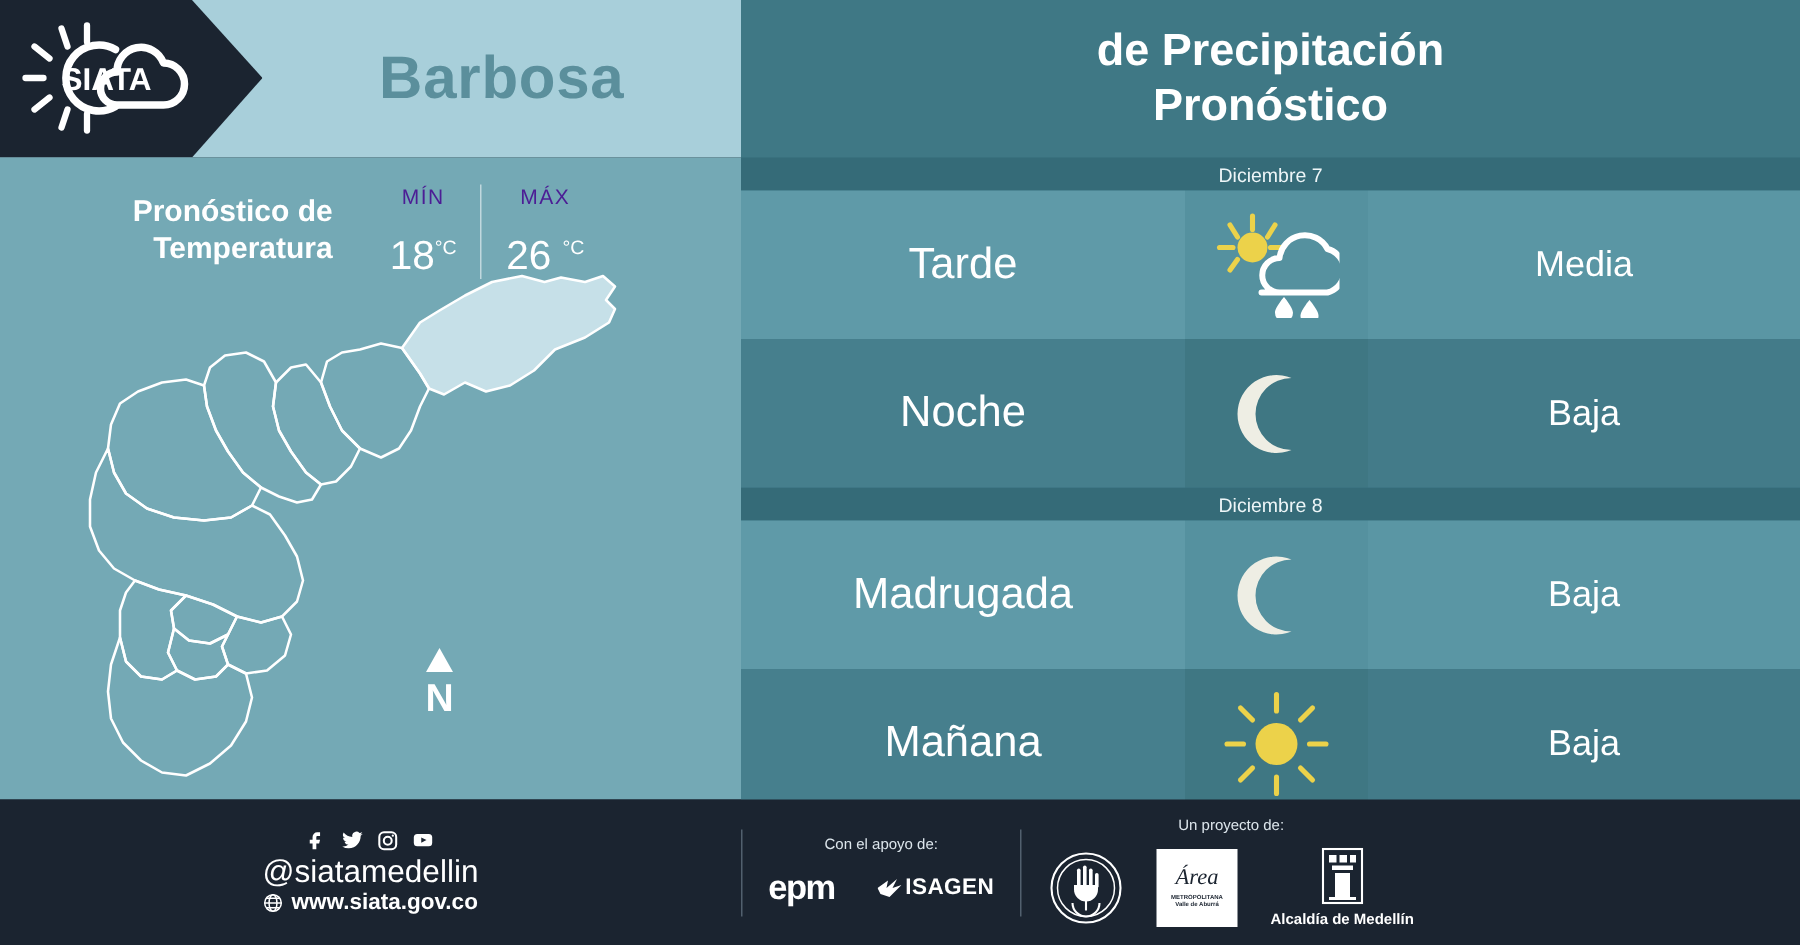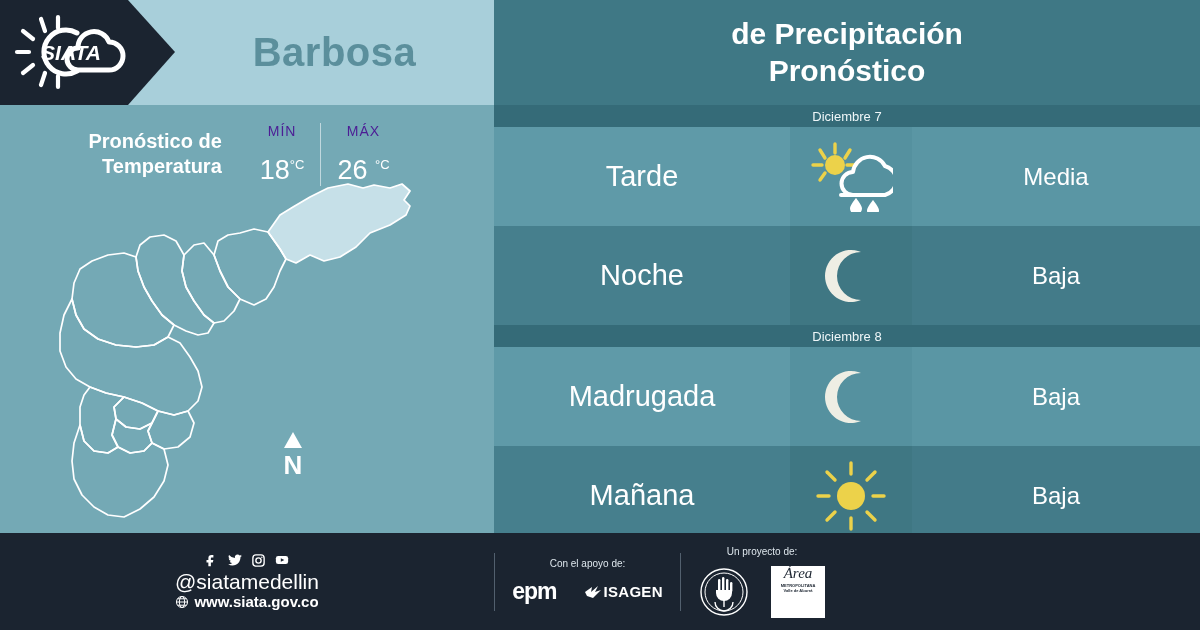--- a/index.html
+++ b/index.html
@@ -15,21 +15,20 @@
     position:absolute; left:0; top:0; width:494px; height:533px;
   }
   .header-band {
     position:absolute; left:0; top:0; width:494px; height:105px;
     background:#a8cfda;
   }
   .logo-pennant {
     position:absolute; left:0; top:0; width:175px; height:105px;
     background:#1b2430;
     clip-path: polygon(0 0, 128px 0, 175px 52px, 128px 105px, 0 105px);
-    font-style: italic;
   }
   .siata-logo { position:absolute; left:14px; top:14px; width:118px; height:76px; }
   .city-name {
     position:absolute; left:175px; top:0; width:319px; height:105px;
     display:flex; align-items:center; justify-content:center;
     color:#5b8f9c; font-size:40px; font-weight:bold; letter-spacing:0.5px;
   }
   .map-panel {
     position:absolute; left:0; top:105px; width:494px; height:428px;
     background:#74a9b5;
@@ -96,21 +95,21 @@
   .site { color:#ffffff; font-size:15px; display:flex; align-items:center; gap:5px;font-weight:bold; }
   .vsep { width:1px; height:58px; background:#52606e; }
   .support, .project { display:flex; flex-direction:column; align-items:center; padding:0 18px; }
   .support { width:185px; }
   .credit-lbl { color:#dde6ec; font-size:10px; margin-bottom:9px; }
   .logo-row { display:flex; align-items:center; gap:28px; }
   .epm-txt { color:#ffffff; font-size:23px; font-weight:bold; letter-spacing:-1px; }
   .isagen-txt { color:#ffffff; font-size:15px; font-weight:bold; letter-spacing:0.3px; }
   .alcaldia-txt { color:#ffffff; font-size:10px; font-weight:bold; }
   .area-box { background:#ffffff; width:54px; height:52px; display:flex;
-    flex-direction:column; align-items:center; justify-content:flex-start; }
+    flex-direction:column; align-items:center; justify-content:center; }
   .area-script { color:#1b2430; font-size:15px; font-style:italic; font-family:"Liberation Serif", serif; line-height:1; }
   .area-sub { color:#1b2430; font-size:4px; font-weight:bold; text-align:center; line-height:1.25; margin-top:2px; }
 </style>
 </head>
 <body>
 
 <div class="poster">
 
   <div class="left-panel">
 
@@ -310,16 +309,30 @@
             <path d="M17 23 h16 v3 a8 8 0 0 1-16 0 Z"></path>
           </g>
           <line x1="25" y1="32" x2="25" y2="40" stroke="#ffffff" stroke-width="1.4"></line>
           <path d="M16 35 a9 9 0 0 0 18 0" fill="none" stroke="#ffffff" stroke-width="1.4"></path>
         </svg>
         <div class="area-box">
           <span class="area-script">Área</span>
           <span class="area-sub" style="white-space:pre-line;">METROPOLITANA
 Valle de Aburrá</span>
         </div>
+        <div style="display:flex;flex-direction:column;align-items:center;gap:3px;">
+          <svg width="32" height="40" viewBox="0 0 32 40">
+            <rect x="3" y="1" width="26" height="36" fill="none" stroke="#ffffff" stroke-width="1.4"></rect>
+            <g fill="#ffffff">
+              <rect x="7" y="5" width="5" height="5"></rect>
+                <rect x="14" y="5" width="5" height="5"></rect>
+                <rect x="21" y="5" width="4" height="5"></rect>
+              <rect x="9" y="12" width="14" height="3"></rect>
+              <rect x="11" y="17" width="10" height="16"></rect>
+              <rect x="7" y="33" width="18" height="2"></rect>
+            </g>
+          </svg>
+          <span class="alcaldia-txt">Alcaldía de Medellín</span>
+        </div>
       </div>
     </div>
   </div>
 </div>
 
 </body></html>

